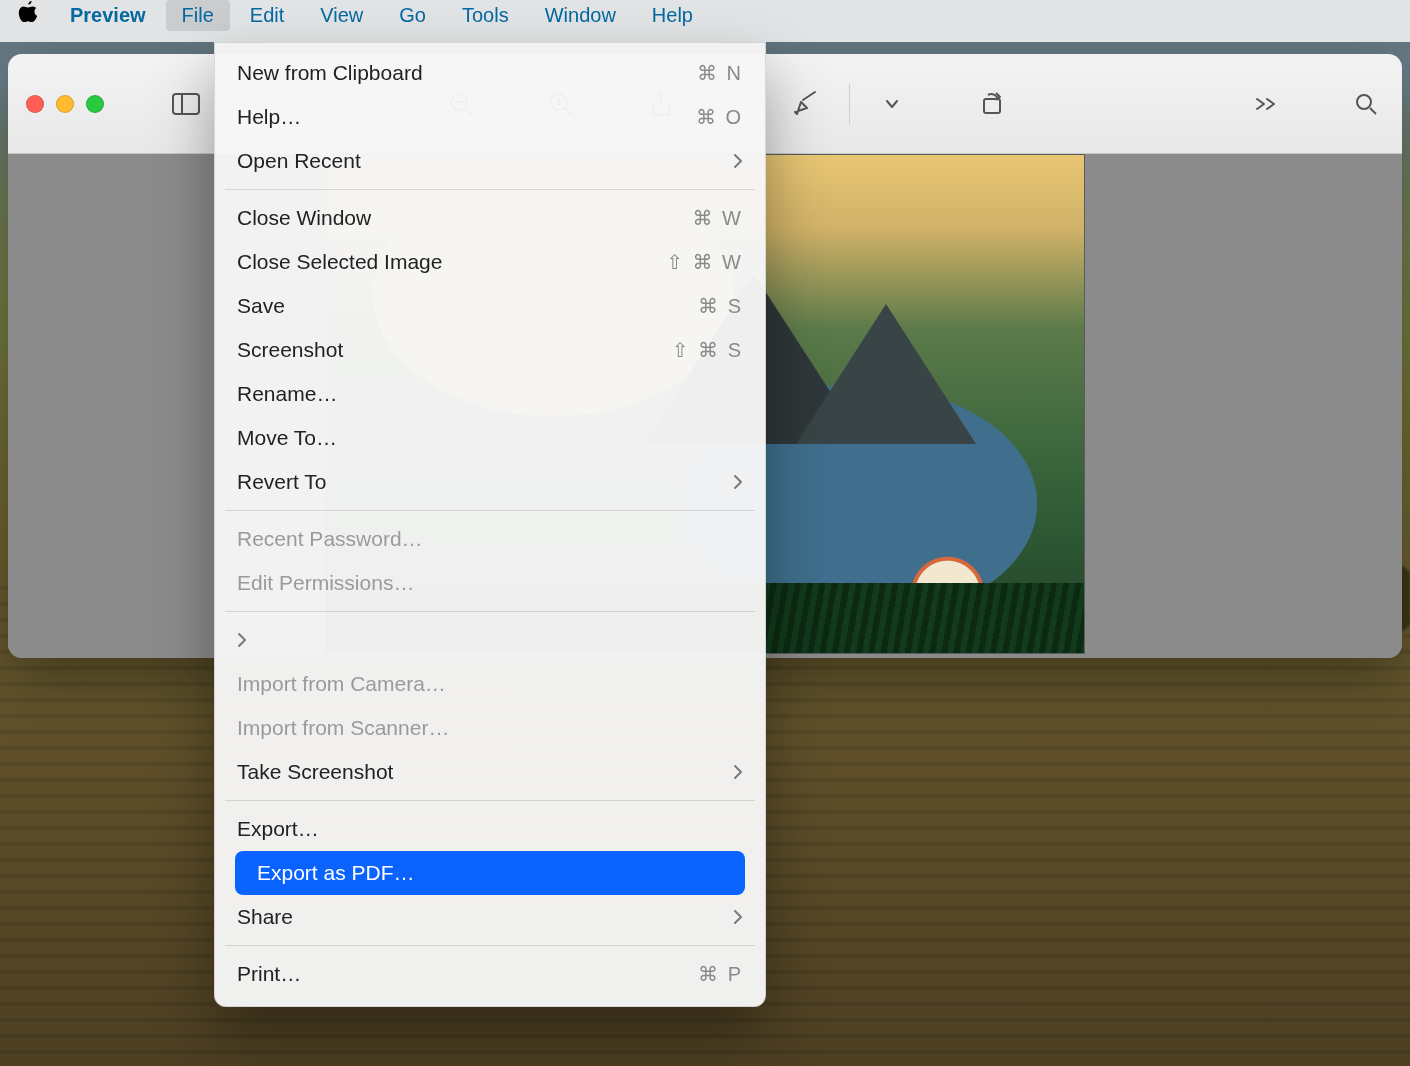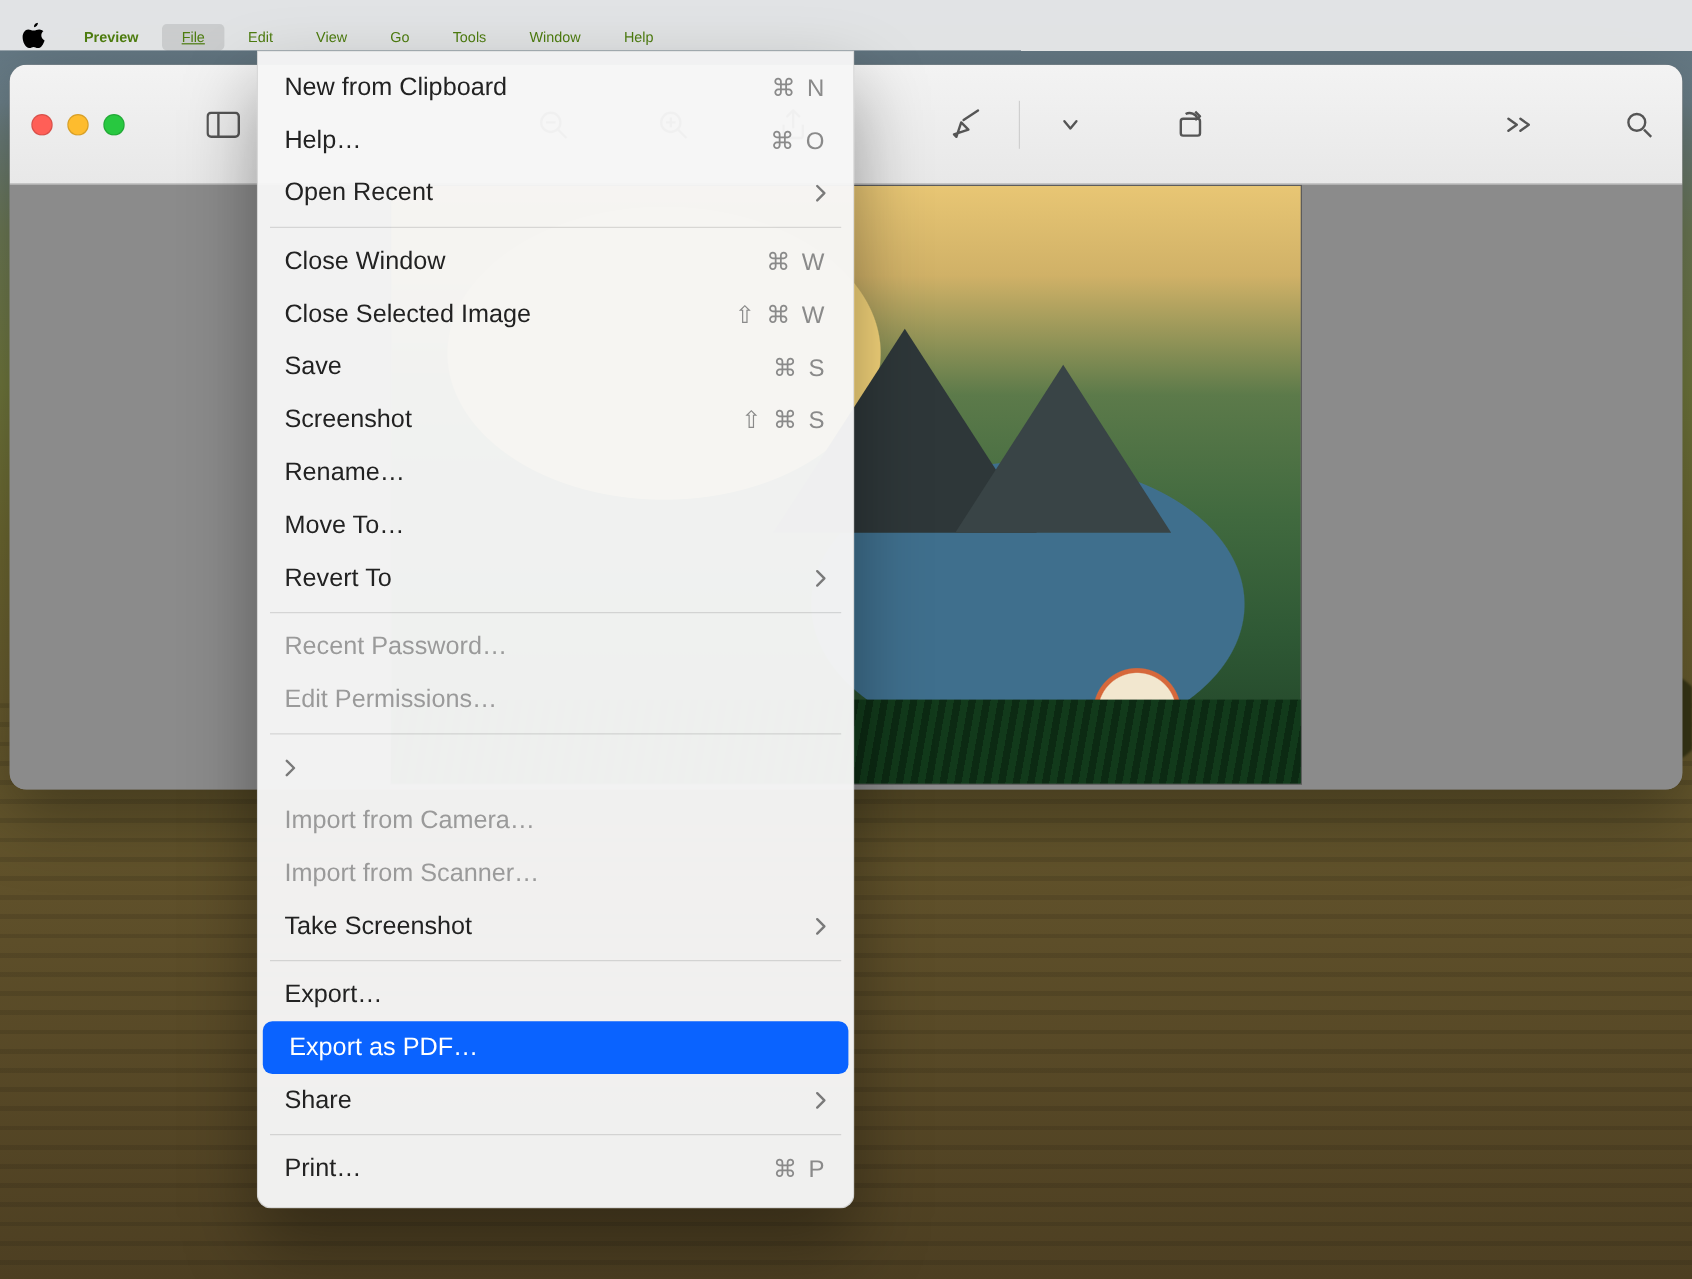--- a/index.html
+++ b/index.html
@@ -22,27 +22,27 @@
       radial-gradient(circle at 12% 65%, #4b4920 0 55px, transparent 56px),
       radial-gradient(circle at 20% 70%, #3f3d1a 0 45px, transparent 46px),
       radial-gradient(circle at 92% 68%, #4a471f 0 50px, transparent 51px),
       radial-gradient(circle at 98% 72%, #3a3817 0 38px, transparent 39px);
     filter:blur(1px);
   }
 
   
   .menubar { position:absolute; left:0; right:0; top:0; height:42px;
     background:rgba(240,240,240,0.9); backdrop-filter:blur(6px);
-    display:flex; align-items:flex-end; padding:0 16px; gap:4px;
-    font-size:12px; color:#4d7c0f; z-index:50;
+    display:flex; align-items:flex-start; padding:0 16px; gap:4px;
+    font-size:20px; color:#0369a1; z-index:50;
   }
   .menubar .apple { width:24px; height:24px; color:#000; margin-right:10px; display:flex; align-items:center; justify-content:center; }
   .menubar .item { padding:4px 16px; border-radius:4px; cursor:default; }
   .menubar .item.app { font-weight:600; }
-  .menubar .item.active { background:rgba(0,0,0,0.10);text-decoration:underline; }
+  .menubar .item.active { background:rgba(0,0,0,0.10); }
 
   
   .preview-window { position:absolute; left:8px; top:54px; right:8px; height:604px;
     background:#8a8a8a; border-radius:14px; box-shadow:0 20px 60px rgba(0,0,0,0.35);
     overflow:hidden; z-index:10;
   }
   .titlebar { height:100px; background:linear-gradient(#f3f3f3,#e8e8e8);
     border-bottom:1px solid #c8c8c8; display:flex; align-items:center; padding:0 18px; gap:18px;
   }
   .traffic { display:flex; gap:12px; }
@@ -64,34 +64,34 @@
       linear-gradient(180deg,#e8c674 0%,#d0b167 15%,#5c7a4a 35%,#416a3f 55%,#2f5935 75%,#1e3f25 100%);
     position:relative;
   }
   .mountain{ position:absolute; bottom:42%; width:0;height:0; border-style:solid;}
   .m1{ left:42%; border-width:0 110px 170px 110px; border-color:transparent transparent #2e3739 transparent;}
   .m2{ left:62%; border-width:0 90px 140px 90px; border-color:transparent transparent #394446 transparent;}
   .grass{ position:absolute; left:0; right:0; bottom:0; height:70px;
     background:repeating-linear-gradient(100deg,#123a1b 0 6px,#0c2a13 6px 12px); }
 
   
-  .dropdown { position:absolute; left:214px; top:42px; width:498px;
+  .dropdown { position:absolute; left:214px; top:42px; width:552px;
     background:rgba(246,246,246,0.97); border:1px solid rgba(0,0,0,0.12);
     border-radius:0 0 12px 12px; box-shadow:0 30px 60px rgba(0,0,0,0.35);
     padding:8px 0 10px; z-index:100; font-size:21px; color:#222;
   }
   .dropdown .row { display:flex; align-items:center; height:44px; padding:0 22px; cursor:default; position:relative; }
   .dropdown .row.disabled { color:#9a9a9a; }
   .dropdown .row.selected { background:#0a63ff; color:#fff; }
   .dropdown .row .label{ flex:1; white-space:nowrap; }
   .dropdown .row .shortcut{ color:#8a8a8a; font-size:20px; letter-spacing:2px; display:flex; gap:2px; }
   .dropdown .row .chev{ color:#7a7a7a; }
   .dropdown hr{ border:none; border-top:1px solid rgba(0,0,0,0.12); margin:6px 10px; }
 
-  .dd-inset{ margin:0 4px; border-radius:8px; }
+  .dd-inset{ margin:0 20px; border-radius:8px; }
 </style>
 </head>
 <body>
 
 <div class="desktop-bg"></div>
 
 <div class="preview-window">
   <div class="titlebar">
     <div class="traffic">
       <div class="dot red"></div>

